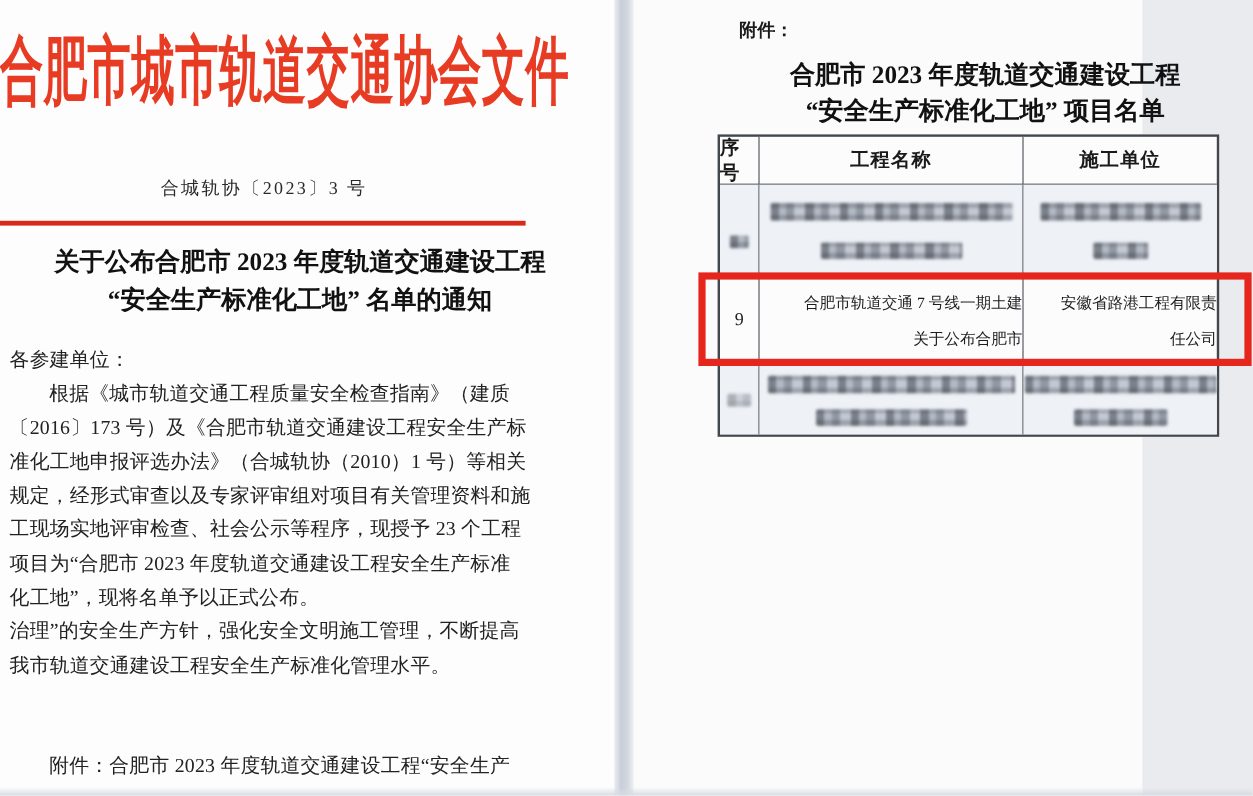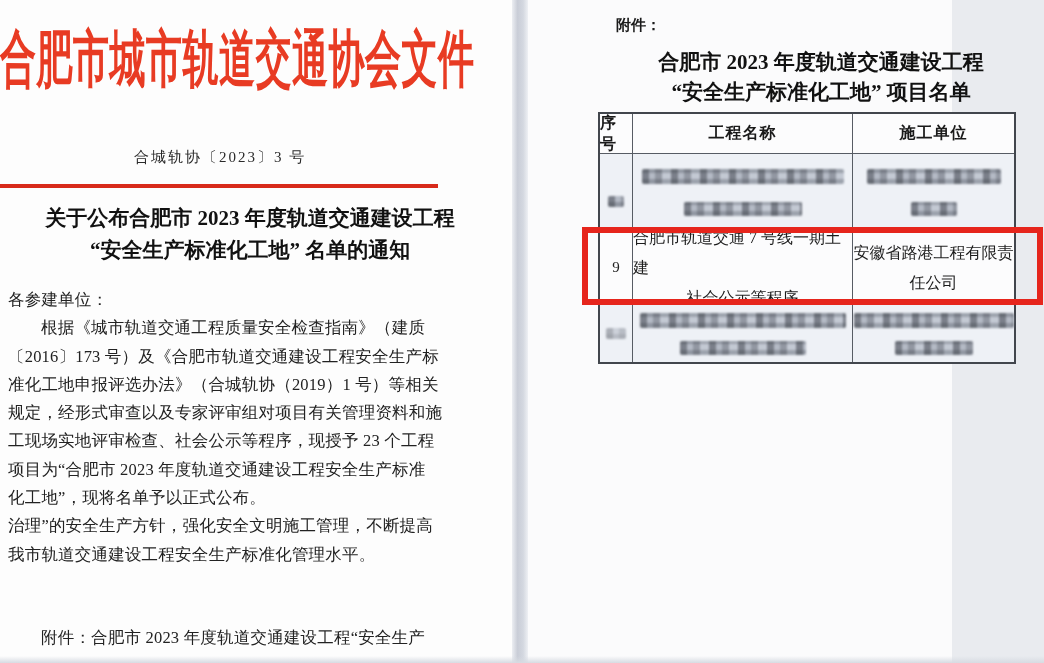--- a/index.html
+++ b/index.html
@@ -35,21 +35,21 @@
              font-size:21px;font-weight:bold;line-height:30px;color:#111;}
   .att-table{position:absolute;left:70px;top:112px;width:418px;
              border:2px solid #42464d;box-sizing:border-box;background:#fcfcfd;
              display:grid;grid-template-columns:33px 1fr 161px;grid-template-rows:40px 77px 74px 57px;}
   .cell{border-right:1px solid #575c64;border-bottom:1px solid #575c64;box-sizing:border-box;
         display:flex;flex-direction:column;align-items:center;justify-content:center;}
   .cell.last-col{border-right:none;}
   .cell.last-row{border-bottom:none;}
   .hcell{font-size:16px;font-weight:bold;letter-spacing:1px;color:#1a1a1a;}
   .redrow{background:#eef1f6;}
-  .tcell{font-size:16px;color:#1c1c1c;line-height:30px;}
+  .tcell{font-size:13px;color:#1c1c1c;line-height:30px;align-items:flex-end;}
   .num-cell{font-size:15px;color:#222;}
 
   
   .rd{border-radius:2px;opacity:.78;filter:blur(1.2px);
       background-image:
         repeating-linear-gradient(90deg,#686d77 0 7px,#bcc1ca 7px 13px,#8a8f99 13px 20px,#d2d6de 20px 29px),
         repeating-linear-gradient(0deg,rgba(140,146,156,.8) 0 5px,rgba(210,214,222,.7) 5px 11px);
       background-blend-mode:multiply;}
   .rd.light{opacity:.45;}
   .rgap{height:18px;}
@@ -75,21 +75,21 @@
 
     <div class="doc-title">
       <div>关于公布合肥市 2023 年度轨道交通建设工程</div>
       <div>“安全生产标准化工地” 名单的通知</div>
     </div>
 
     <div class="left-body">
       <div class="bline">各参建单位：</div>
       <div class="bline ind">根据《城市轨道交通工程质量安全检查指南》（建质</div>
       <div class="bline">〔2016〕173 号）及《合肥市轨道交通建设工程安全生产标</div>
-      <div class="bline">准化工地申报评选办法》（合城轨协（2019）1 号）等相关</div>
+      <div class="bline">准化工地申报评选办法》（合城轨协（2010）1 号）等相关</div>
       <div class="bline">规定，经形式审查以及专家评审组对项目有关管理资料和施</div>
       <div class="bline">工现场实地评审检查、社会公示等程序，现授予 23 个工程</div>
       <div class="bline">项目为“合肥市 2023 年度轨道交通建设工程安全生产标准</div>
       <div class="bline">化工地”，现将名单予以正式公布。</div>
       <div class="bline">治理”的安全生产方针，强化安全文明施工管理，不断提高</div>
       <div class="bline">我市轨道交通建设工程安全生产标准化管理水平。</div>
     </div>
 
     <div class="attach-line">附件：合肥市 2023 年度轨道交通建设工程“安全生产</div>
   </div>
@@ -121,21 +121,21 @@
       </div>
       <div class="cell redrow last-col">
         <div class="rd" style="width:134px;height:15px;"></div>
         <div class="rgap"></div>
         <div class="rd" style="width:46px;height:14px;"></div>
       </div>
 
       <div class="cell num-cell">9</div>
       <div class="cell tcell">
         <div>合肥市轨道交通 7 号线一期土建</div>
-        <div>社会公示等程序</div>
+        <div>关于公布合肥市</div>
       </div>
       <div class="cell tcell last-col">
         <div>安徽省路港工程有限责</div>
         <div>任公司</div>
       </div>
 
       <div class="cell redrow last-row">
         <div class="rd light" style="width:20px;height:11px;"></div>
       </div>
       <div class="cell redrow last-row">

